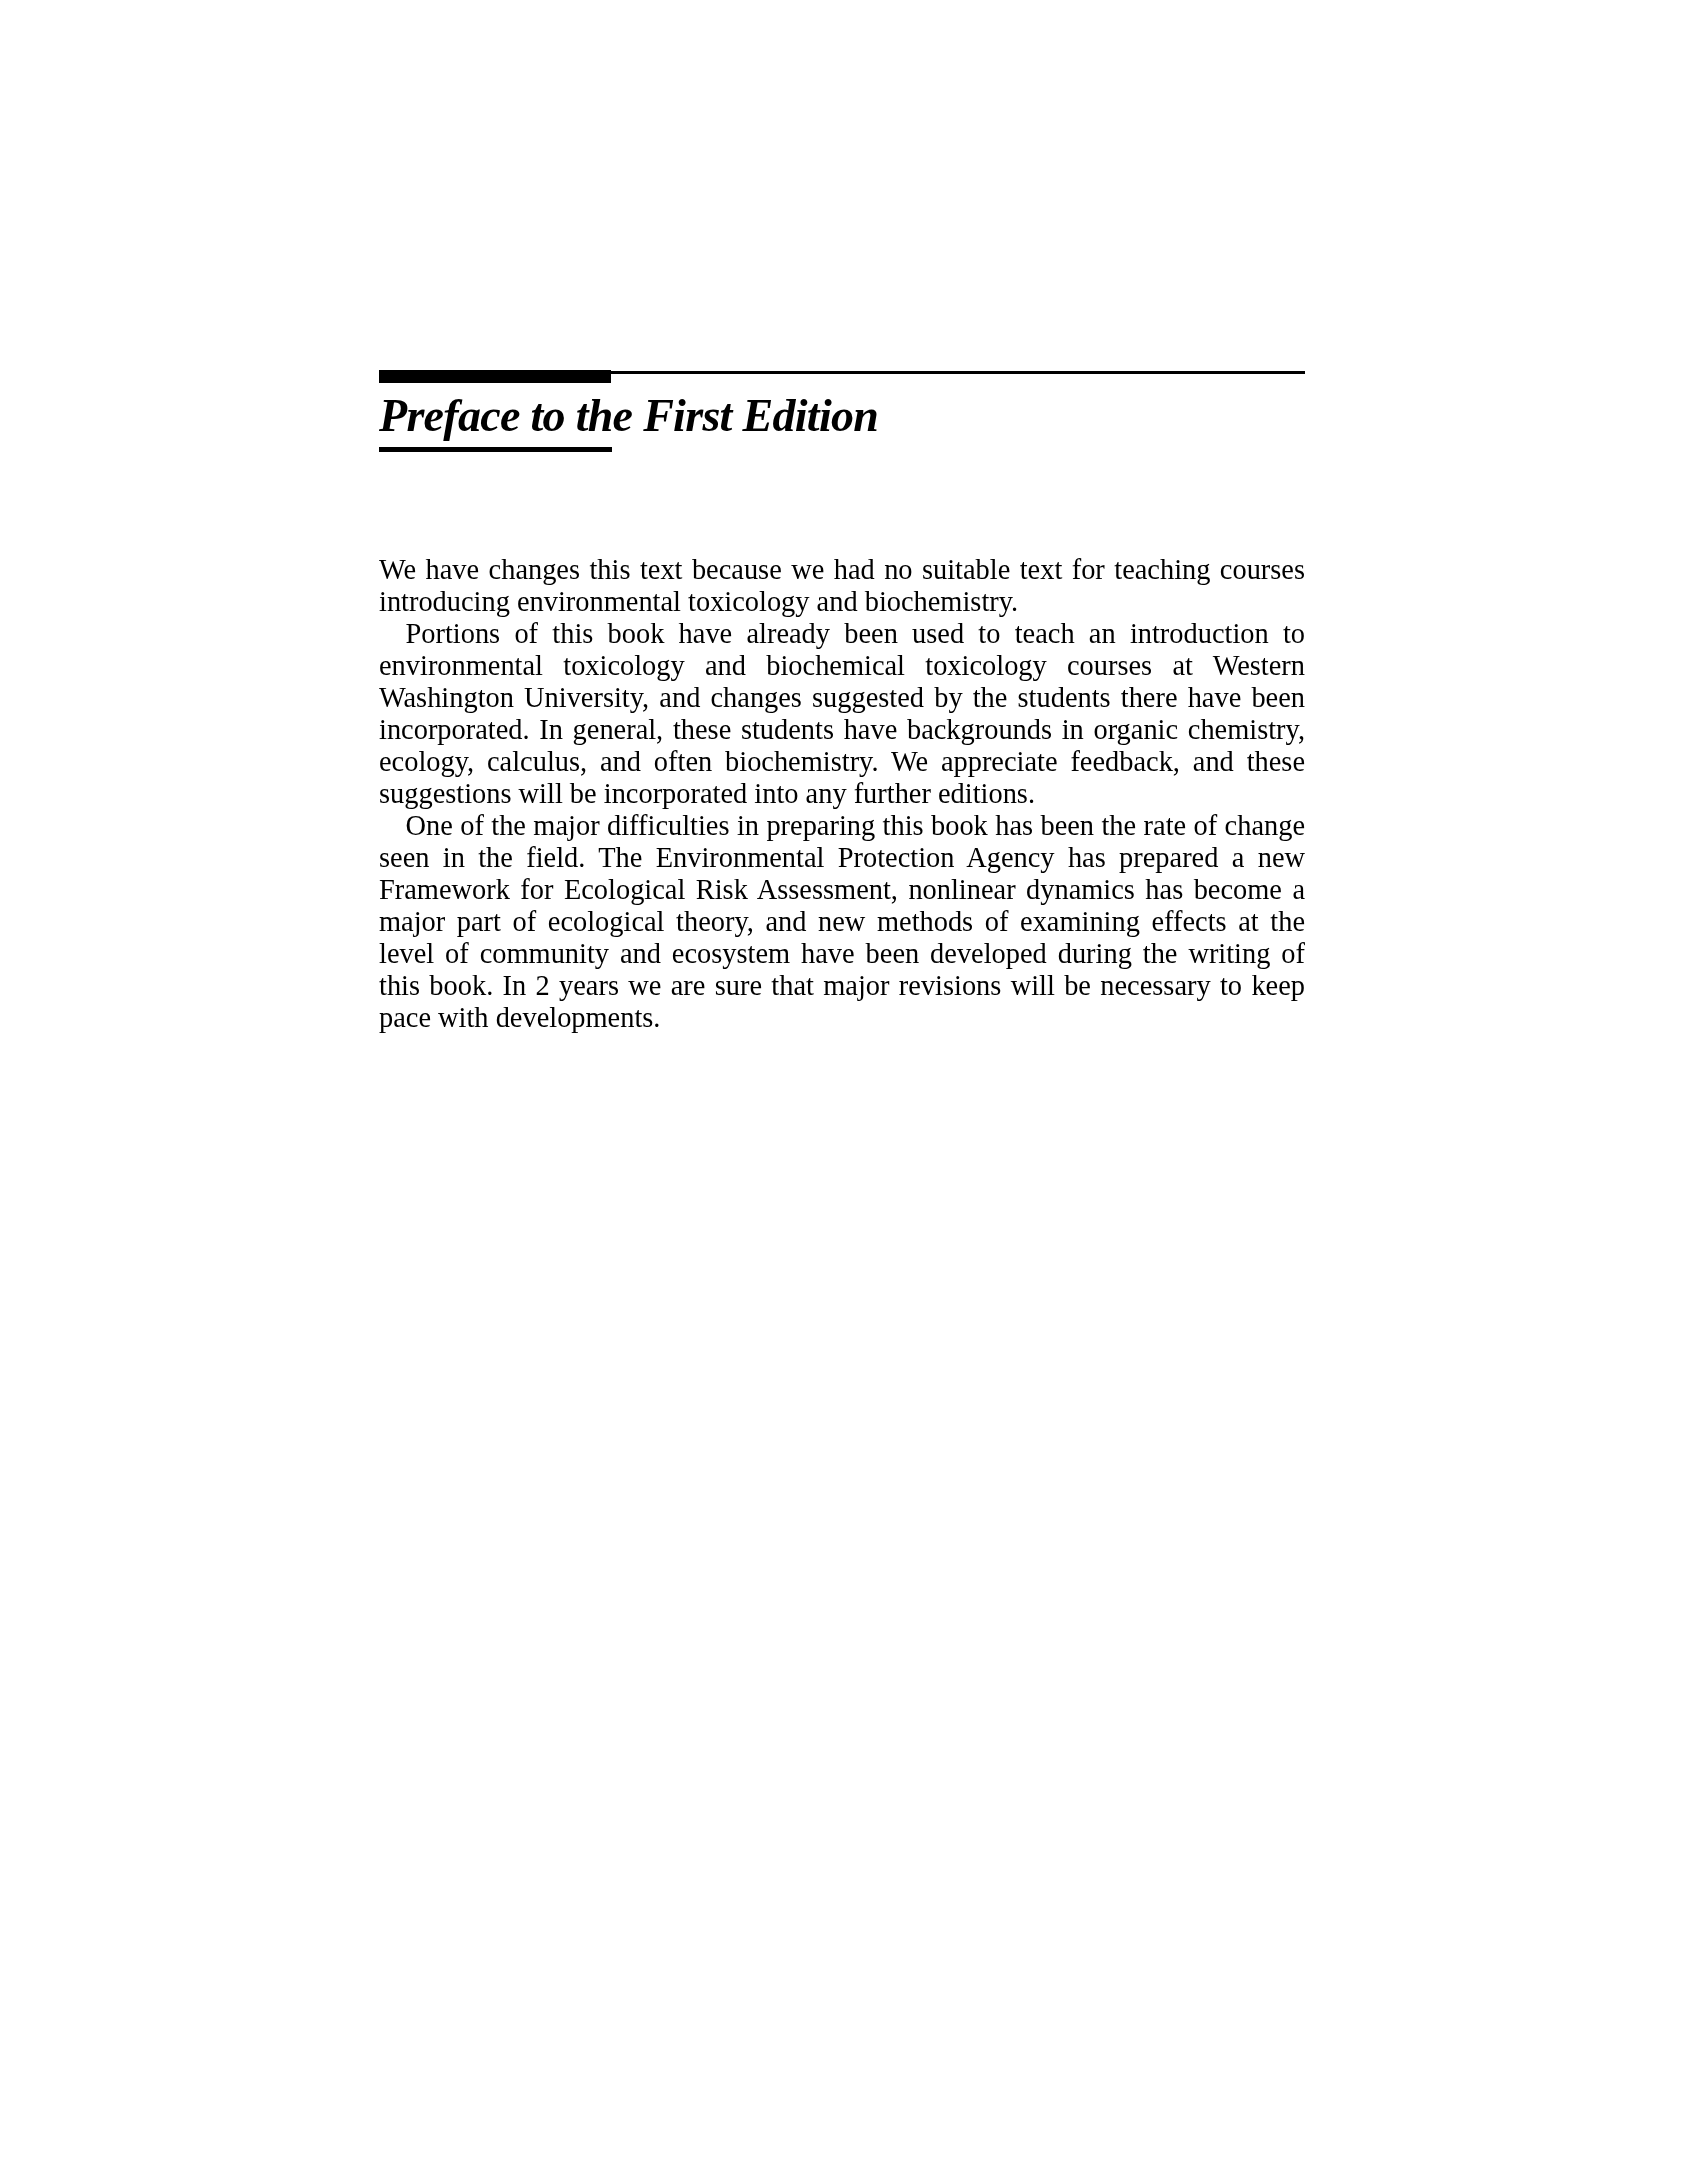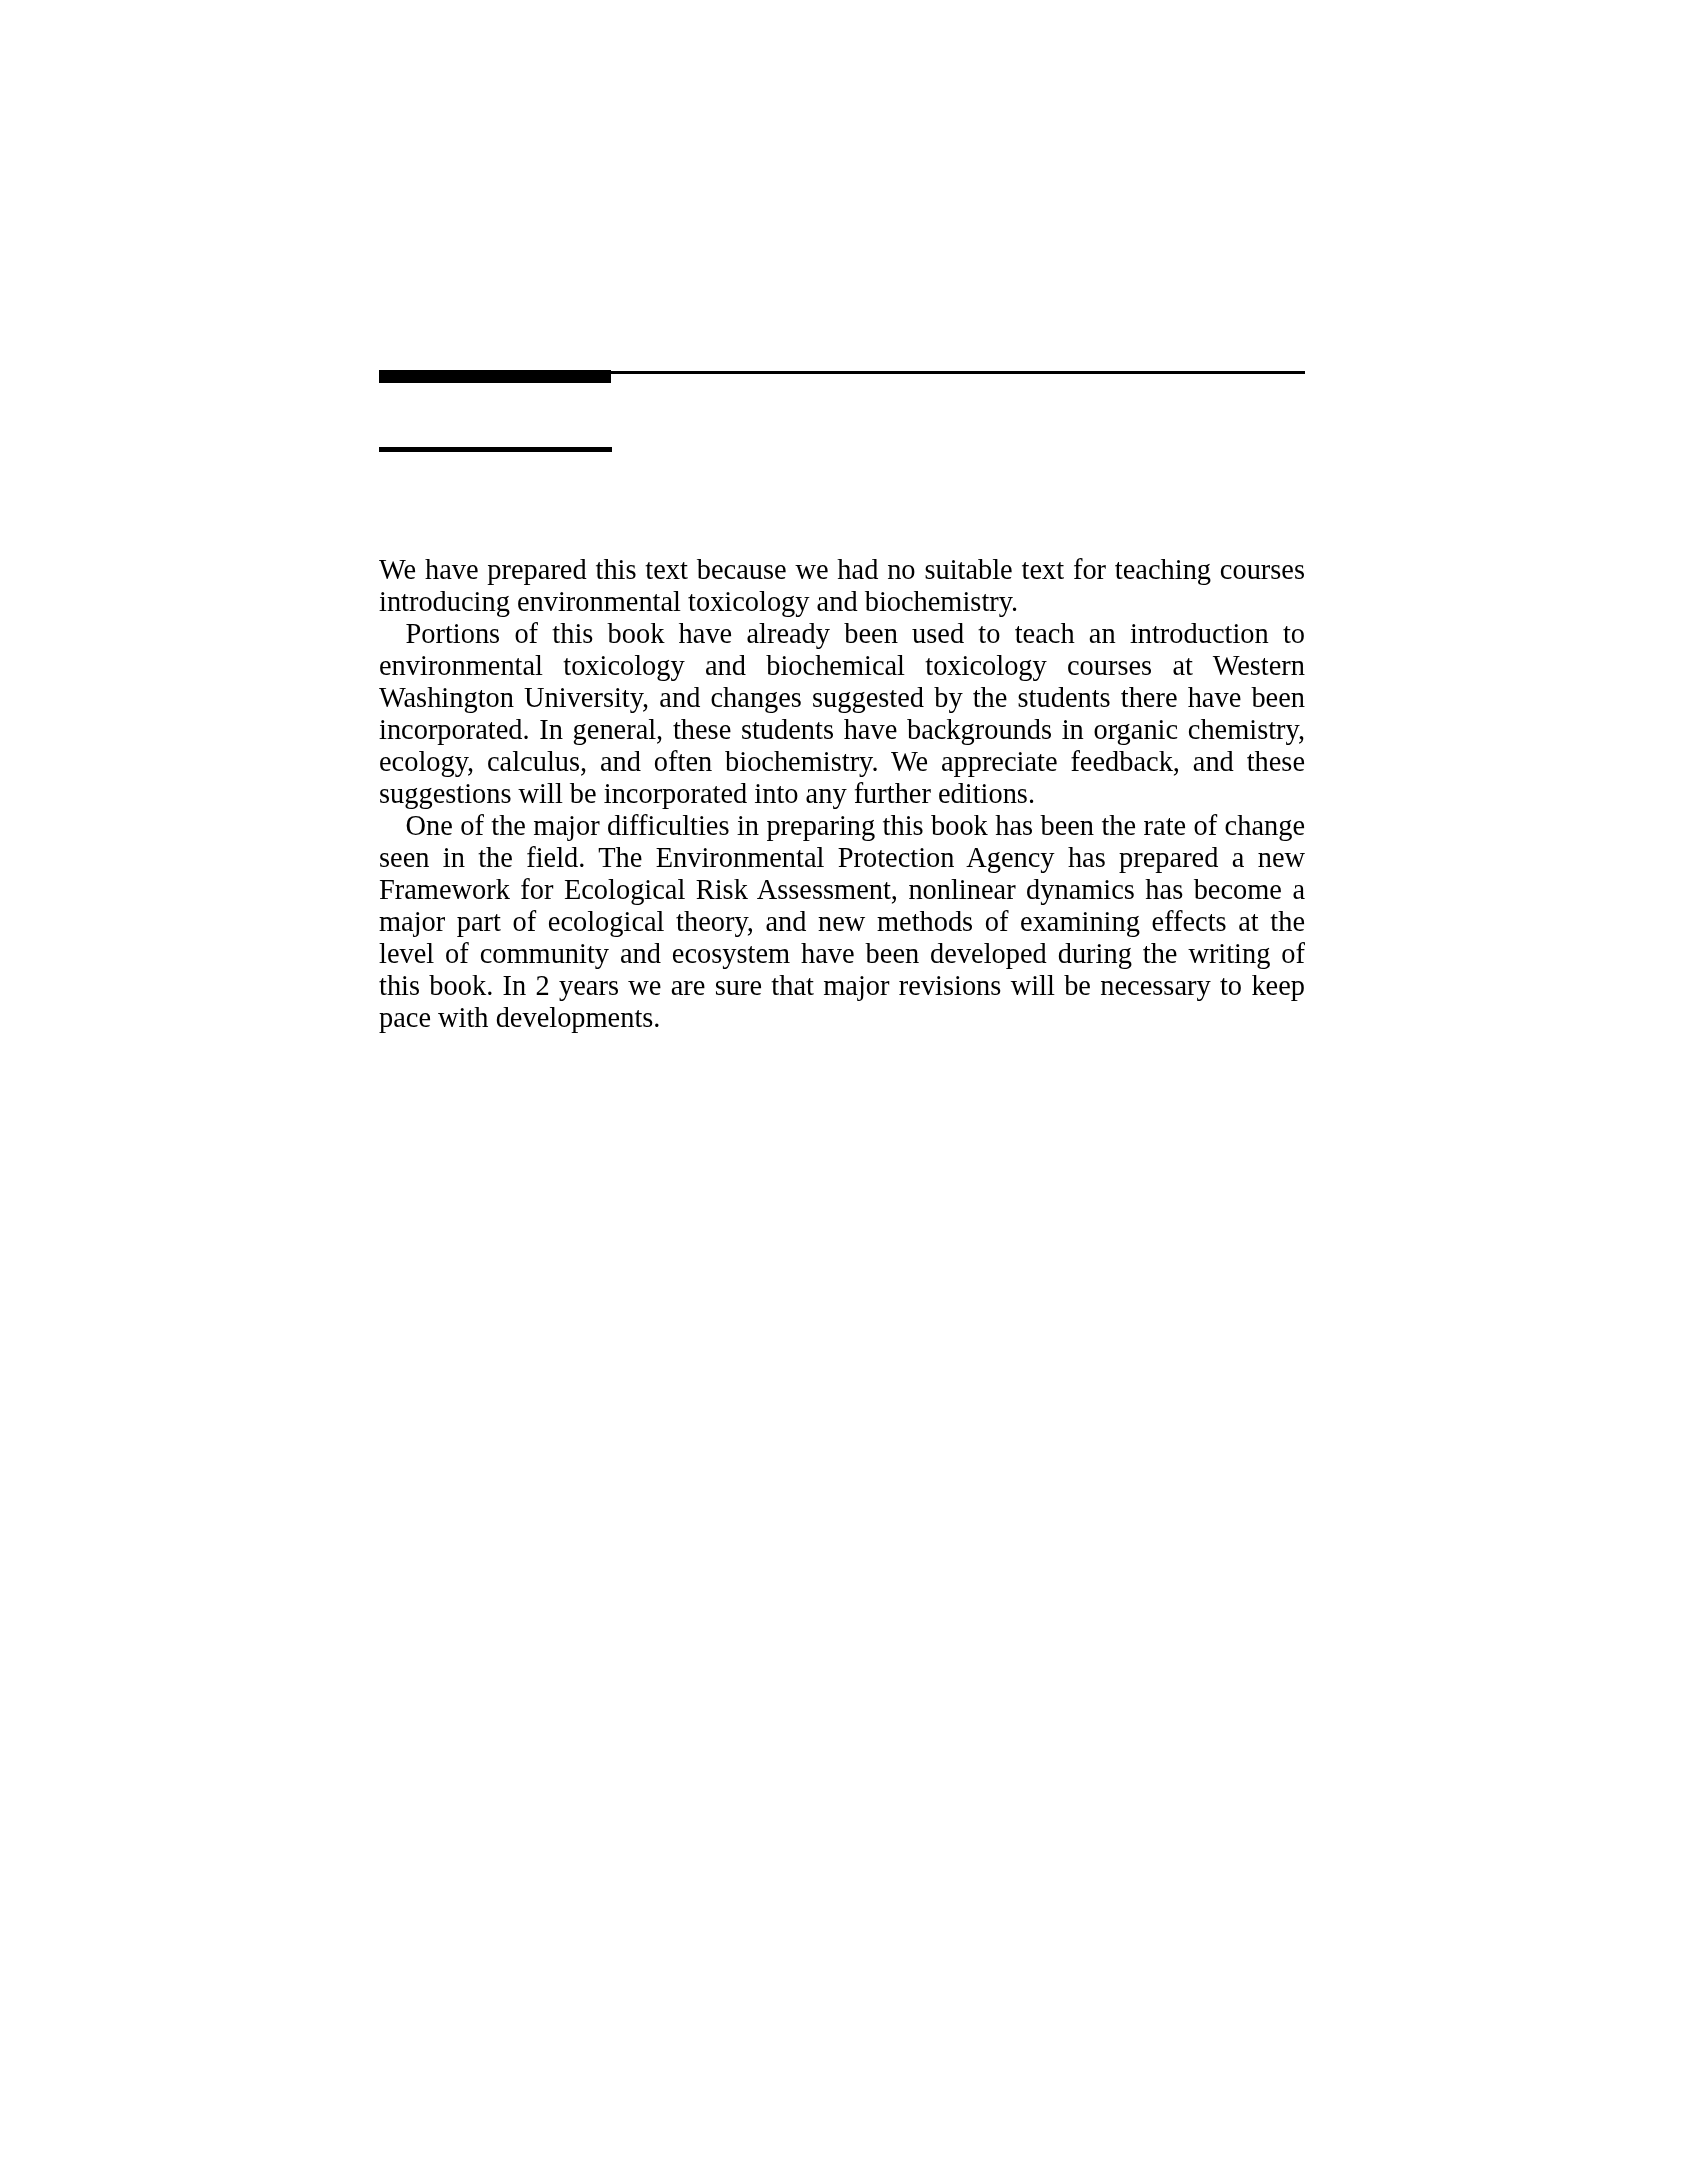--- a/index.html
+++ b/index.html
@@ -76,23 +76,24 @@
   }
 </style>
 </head>
 <body>
 
 <div class="page">
 
   <div class="rule-thin"></div>
   <div class="rule-thick"></div>
 
+  <h1 class="chapter-title">Preface to the First Edition</h1>
 
   <div class="title-underline"></div>
 
   <main class="body-text">
-    <p>We have prepared this text because we had no suitable text for teaching courses introducing environmental toxicology and biochemistry.</p>
+    <p>We have changes this text because we had no suitable text for teaching courses introducing environmental toxicology and biochemistry.</p>
     <p class="indented">Portions of this book have already been used to teach an introduction to environmental toxicology and biochemical toxicology courses at Western Washington University, and changes suggested by the students there have been incorporated. In general, these students have backgrounds in organic chemistry, ecology, calculus, and often biochemistry. We appreciate feedback, and these suggestions will be incorporated into any further editions.</p>
     <p class="indented">One of the major difficulties in preparing this book has been the rate of change seen in the field. The Environmental Protection Agency has prepared a new Framework for Ecological Risk Assessment, nonlinear dynamics has become a major part of ecological theory, and new methods of examining effects at the level of community and ecosystem have been developed during the writing of this book. In 2 years we are sure that major revisions will be necessary to keep pace with developments.</p>
   </main>
 
 </div>
 
 
 </body></html>

